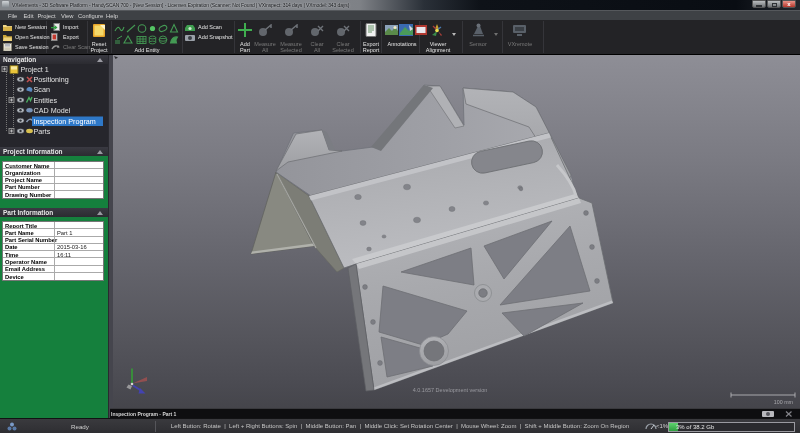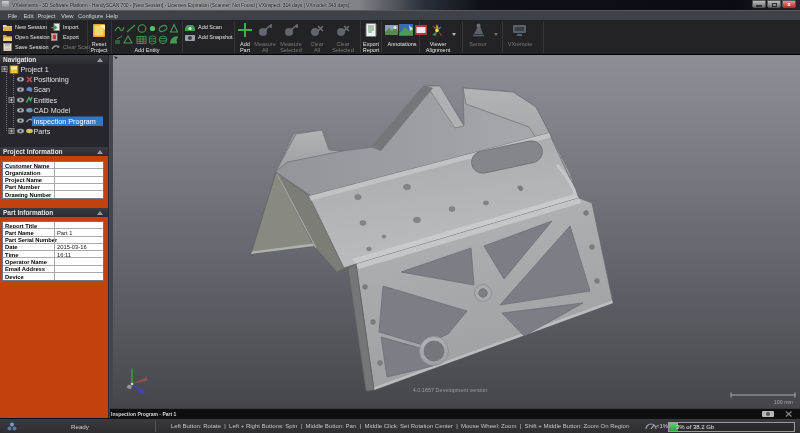--- a/index.html
+++ b/index.html
@@ -12,21 +12,21 @@
 #menubar{left:0;top:10px;width:800px;height:10px;background:#3e4145;border-top:1px solid #55585c;color:#d6d6d6;font-size:5.8px}
 #menubar span{position:absolute;top:1.5px}
 
 #toolbar{left:0;top:20px;width:800px;height:35px;background:#232326;border-bottom:1px solid #000}
 .sep{position:absolute;top:1px;height:32px;width:1px;background:#0c0c0e;border-right:1px solid #35353a}
 .tlbl{position:absolute;color:#e8e8e8;font-size:5.5px;white-space:nowrap}
 .tlbl.dis{color:#7a7a7a}
 .cap{position:absolute;color:#e4e4e4;font-size:5.5px;text-align:center;white-space:nowrap}
 .cap.dis{color:#7a7a7a}
 
-#leftpanel{left:0;top:55px;width:108px;height:363px;background:#c2410c}
+#leftpanel{left:0;top:55px;width:108px;height:363px;background:#15803d}
 .phdr{position:absolute;left:0;width:108px;height:9px;background:linear-gradient(#3a3a42,#2b2b31);color:#e6e6e6;font-size:6.5px;font-weight:bold;padding:1px 0 0 3px}
 .phdr:after{content:"";position:absolute;right:5px;top:3px;border-left:3px solid transparent;border-right:3px solid transparent;border-bottom:4px solid #9a9aa2}
 .itable{position:absolute;left:2px;width:102px;background:#fff;border:1px solid #777}
 .itable .row{height:7.3px;border-bottom:1px solid #aaa;position:relative;overflow:hidden}
 .itable .row:last-child{border-bottom:none}
 .itable .lab{position:absolute;left:2px;top:0.6px;font-size:5.8px;font-weight:bold;color:#000;white-space:nowrap}
 .itable .val{position:absolute;left:54px;top:0.6px;font-size:5.8px;color:#222;white-space:nowrap}
 .itable .div{position:absolute;left:51px;top:0;bottom:0;width:1px;background:#aaa}
 
 #splitter{left:108px;top:55px;width:5px;height:363px;background:#45454d;border-left:1px solid #2a2a30}

